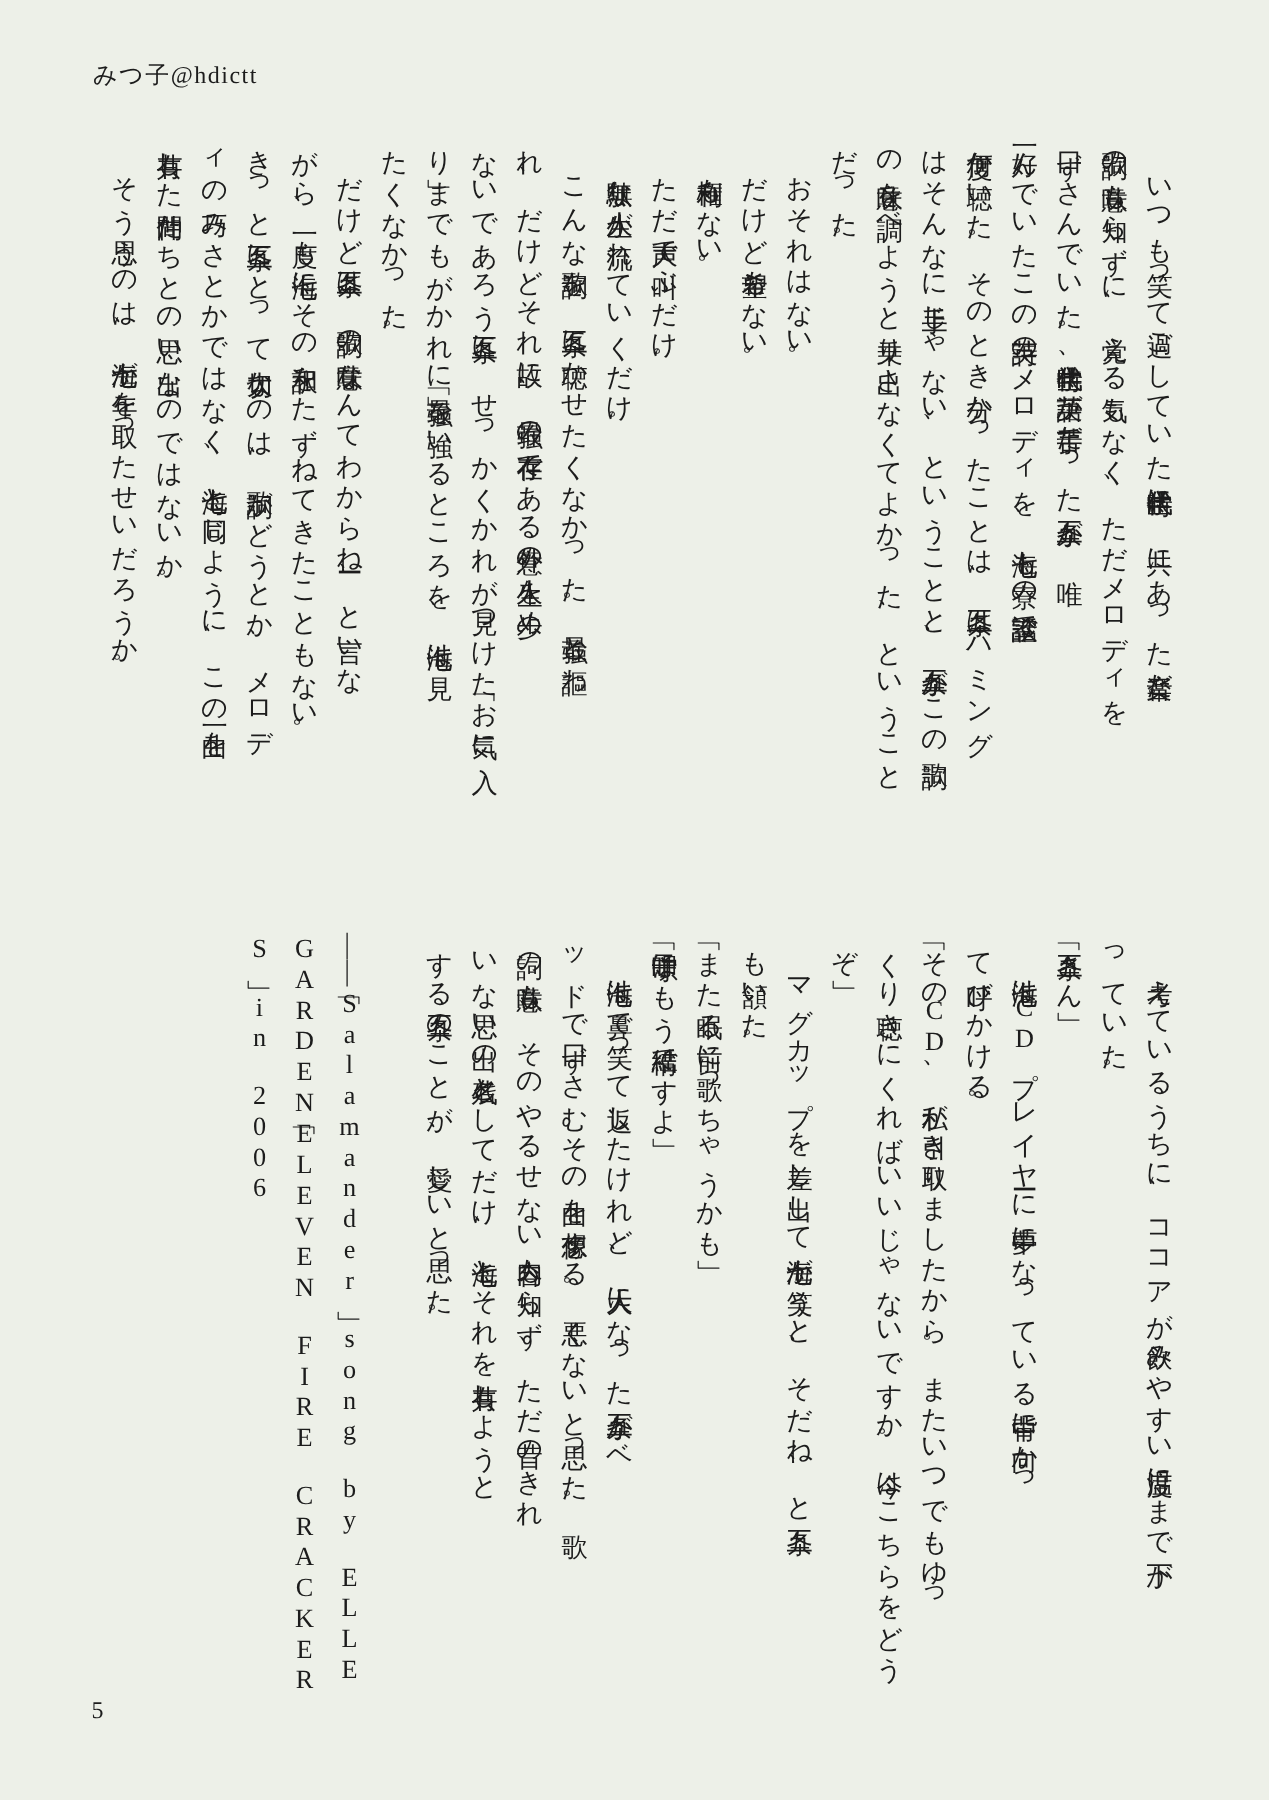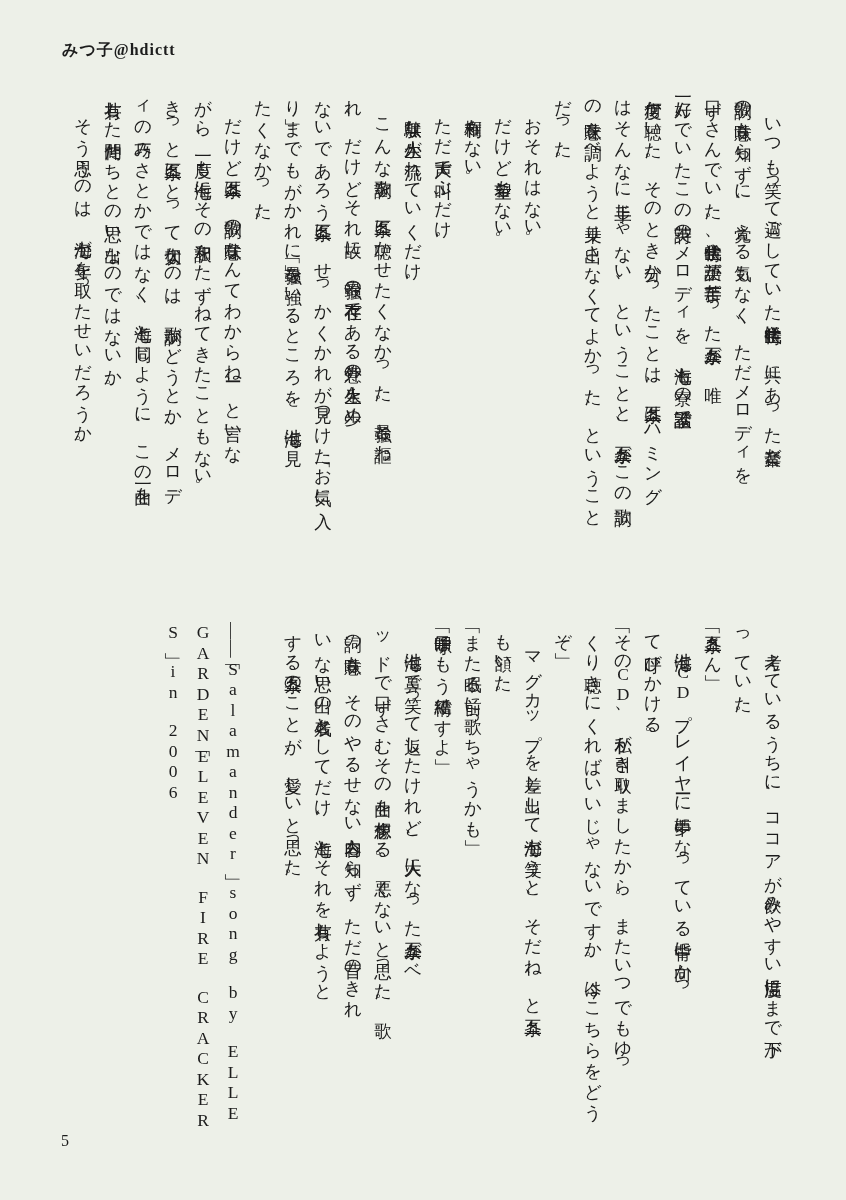--- a/index.html
+++ b/index.html
@@ -19,21 +19,20 @@
     font-family: "Liberation Serif", "DejaVu Serif", serif;
     color: var(--text, #1c1c1c);
     background: var(--background, #edf0e8);
   }
   .author-credit {
     position: absolute;
     left: 62px;
     top: 40px;
     font-size: 16px;
     letter-spacing: 1px;
-    font-weight: bold;
   }
   .vtext {
     position: absolute;
     writing-mode: vertical-rl;
     text-orientation: mixed;
     white-space: pre-line;
     font-size: 17.5px;
     line-height: 30px;
     letter-spacing: 0.5px;
   }

